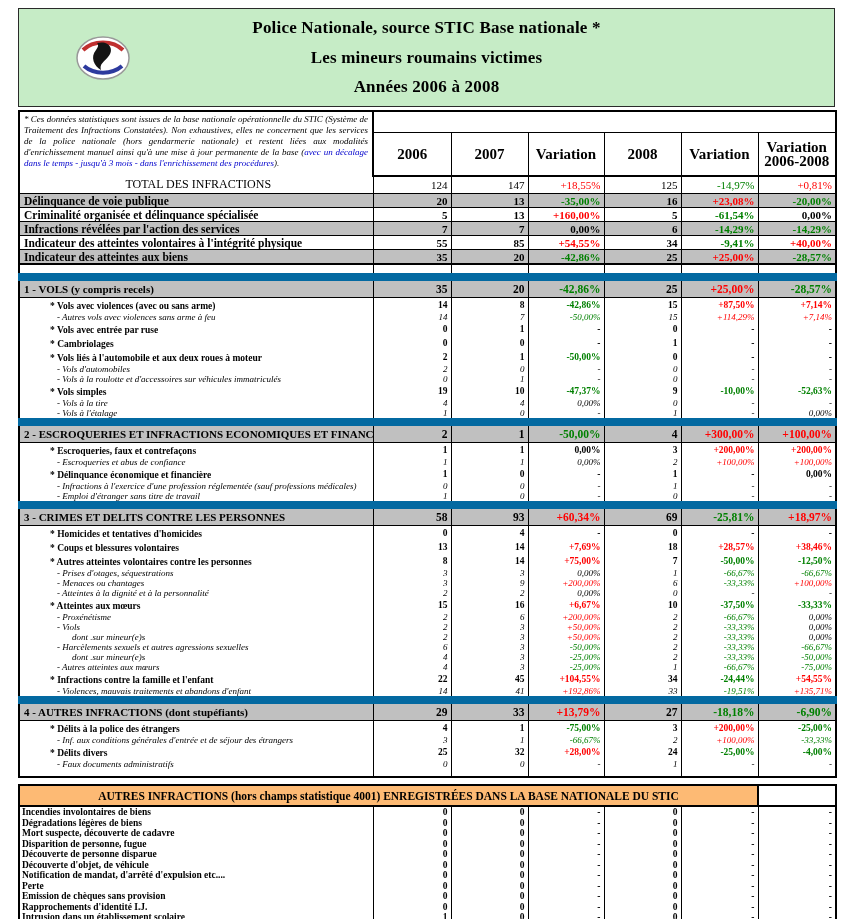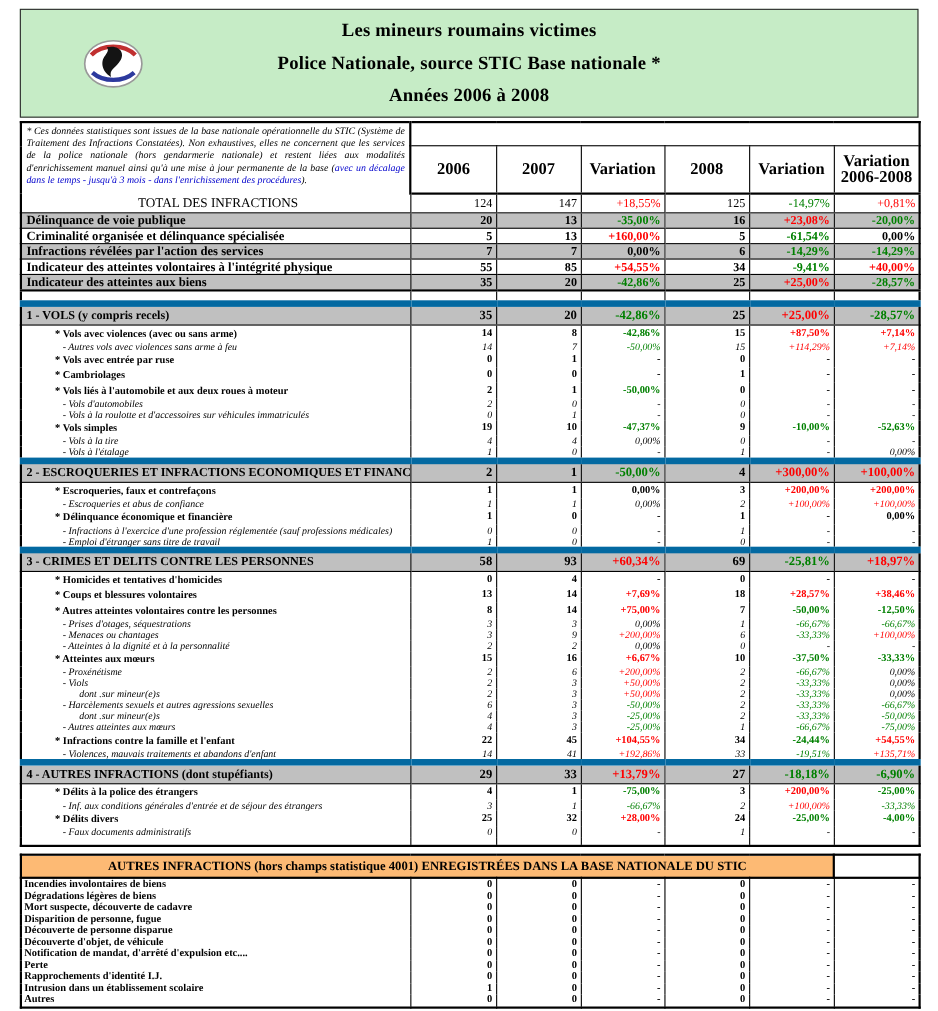--- a/index.html
+++ b/index.html
@@ -31,21 +31,21 @@
   .pos{color:#ff0000;}
   .neg{color:#008000;}
   tr.gray td{background:#c0c0c0;}
 
   .r-total td{height:16px;border-bottom:1px solid #000;font-weight:normal;font-size:11px;}
   .r-total td.label{text-align:center;font-size:12px;}
   .r-summary td{height:13px;border-bottom:1px solid #000;font-weight:bold;font-size:11px;}
   .r-summary td.label{font-size:11.5px;}
   .r-spacer td{height:8px;border-top:2px solid #000;border-bottom:2px solid #000;}
   .r-spacer-end td{height:7px;}
-  .r-section td{height:16px;background:#c0c0c0;border-top:6px solid #0369a1;border-bottom:1px solid #000;
+  .r-section td{height:16px;background:#c0c0c0;border-top:8px solid #0369a1;border-bottom:1px solid #000;
     font-weight:bold;font-size:11.5px;}
   .r-section td.label{font-size:11px;}
   .r-b1 td{height:12px;font-weight:bold;font-size:9.5px;}
   .r-b1 td.label{padding-left:30px;padding-top:2px;}
   .r-i2 td,.r-i3 td{height:10px;font-style:italic;font-size:9px;}
   .r-i2 td.label{padding-left:37px;}
   .r-i3 td.label{padding-left:52px;}
 
   .bottom-table{border:2px solid #000;margin-top:6px;}
   .banner{background:#fdba74;font-weight:bold;font-size:11.5px;text-align:center;
@@ -61,22 +61,22 @@
 
   <div class="green-header">
     <div class="logo-wrap">
       <svg width="56" height="46" viewBox="0 0 56 46">
         <ellipse cx="28" cy="23" rx="26" ry="21" fill="#ffffff" stroke="#999999" stroke-width="1.5"></ellipse>
         <path d="M8 15 A 25 19 0 0 1 48 15" stroke="#c03030" stroke-width="4" fill="none"></path>
         <path d="M9 31 A 25 19 0 0 0 47 31" stroke="#2d3a9e" stroke-width="4" fill="none"></path>
         <path d="M22 8 C 34 5 40 14 33 22 C 29 27 24 29 26 35 C 19 31 15 22 21 15 C 23 12 24 10 22 8 Z" fill="#141414"></path>
       </svg>
     </div>
+    <div class="title">Police Nationale, source STIC Base nationale *</div>
     <div class="title">Les mineurs roumains victimes</div>
-    <div class="title">Police Nationale, source STIC Base nationale *</div>
     <div class="title">Années 2006 à 2008</div>
   </div>
 
   <table class="main-table">
     <colgroup>
       <col style="width:354px">
         <col style="width:78px">
         <col style="width:77px">
       <col style="width:76px">
         <col style="width:77px">
@@ -598,20 +598,29 @@
         <tr class="r-bot">
           <td class="label">Perte</td>
           <td class="num">0</td>
           <td class="num">0</td>
           <td class="num">-</td>
           <td class="num">0</td>
           <td class="num">-</td>
           <td class="num">-</td>
         </tr>
         <tr class="r-bot">
+          <td class="label">Emission de chèques sans provision</td>
+          <td class="num">0</td>
+          <td class="num">0</td>
+          <td class="num">-</td>
+          <td class="num">0</td>
+          <td class="num">-</td>
+          <td class="num">-</td>
+        </tr>
+        <tr class="r-bot">
           <td class="label">Rapprochements d'identité I.J.</td>
           <td class="num">0</td>
           <td class="num">0</td>
           <td class="num">-</td>
           <td class="num">0</td>
           <td class="num">-</td>
           <td class="num">-</td>
         </tr>
         <tr class="r-bot">
           <td class="label">Intrusion dans un établissement scolaire</td>

